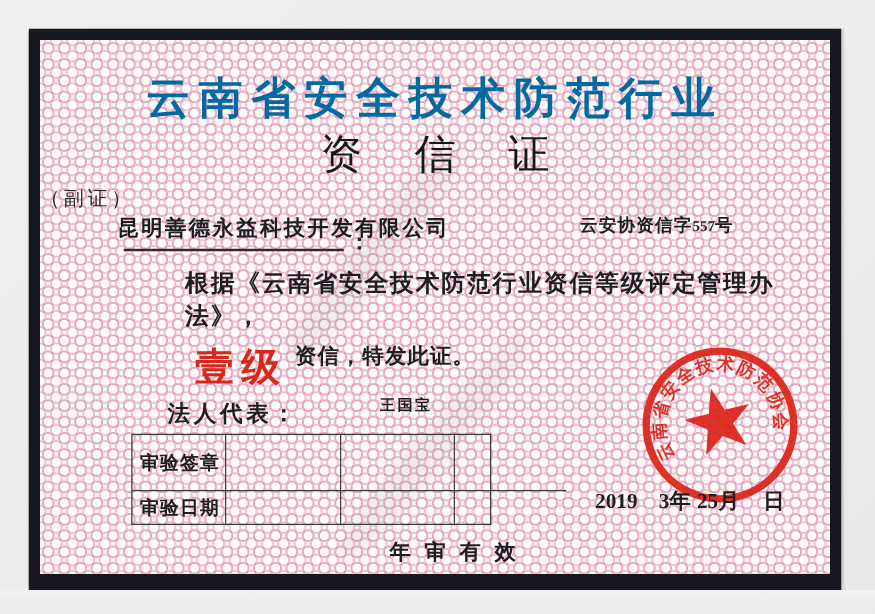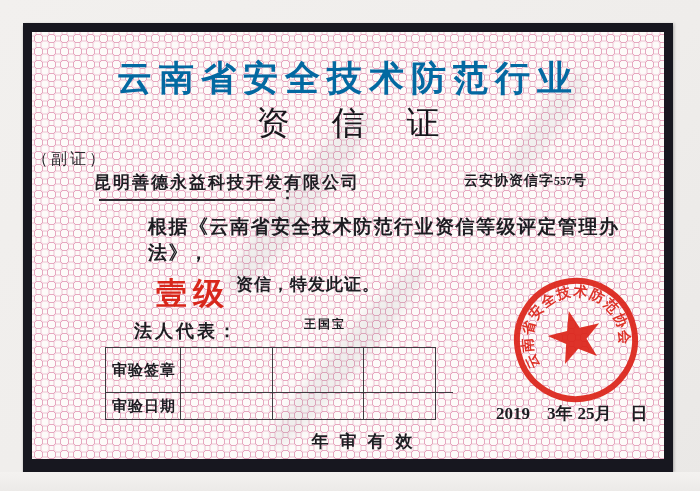--- a/index.html
+++ b/index.html
@@ -59,30 +59,30 @@
   .body2 { position:absolute; left:44px; top:217px; font-size:19px; font-weight:bold; letter-spacing:3.5px; }
 
   .grade-line { position:absolute; left:88px; top:241px; display:flex; align-items:flex-start;margin-left:36px; }
   .grade { font-size:31px; font-weight:bold; color:#d8271b; letter-spacing:6px; }
   .grade-tail { font-size:17px; font-weight:bold; letter-spacing:1px; margin-left:6px; }
 
   .legal-label { position:absolute; left:102px; top:287px; font-size:18px; font-weight:bold; letter-spacing:3px; }
   .legal-name { position:absolute; left:272px; top:284px; font-size:12px; font-weight:bold; letter-spacing:2px; }
 
   .review-table {
-    position:absolute; left:73px; top:315px; width:331px;
+    position:absolute; left:73px; top:315px; width:288px;
     display:grid; grid-template-columns:75px 92px 91px 89px; grid-template-rows:45px 26px;
     border:1.6px solid #3c3c40;
   }
   .review-table .cell { border-right:1.4px solid #3c3c40; border-bottom:1.4px solid #3c3c40; }
   .review-table .cell:nth-child(4n) { border-right:none; }
   .review-table .cell:nth-child(n+5) { border-bottom:none; }
   .review-table .label { display:flex; align-items:center; padding-left:6px; font-size:15px; font-weight:bold; letter-spacing:1px; }
 
-  .date-line { position:absolute; left:444px; top:370px; font-size:17px; font-weight:bold; white-space:nowrap;margin-left:20px; }
+  .date-line { position:absolute; left:444px; top:357px; font-size:17px; font-weight:bold; white-space:nowrap; }
   .date-line .p1 { margin-left:17px; }
   .date-line .p2 { margin-left:5px; }
   .date-line .p3 { margin-left:19px; }
 
   .annual { position:absolute; left:205px; top:398px; width:250px; text-align:center; font-size:17px; font-weight:bold; letter-spacing:11px; text-indent:11px; }
 
   .seal { position:absolute; left:476px; top:240px; width:136px; height:136px; opacity:.92; }
   .seal svg { width:100%; height:100%; }
 
   .footer-strip { position:absolute; left:0; right:0; bottom:0; height:19px; background:linear-gradient(#f4f2f0,#eceae8); }

